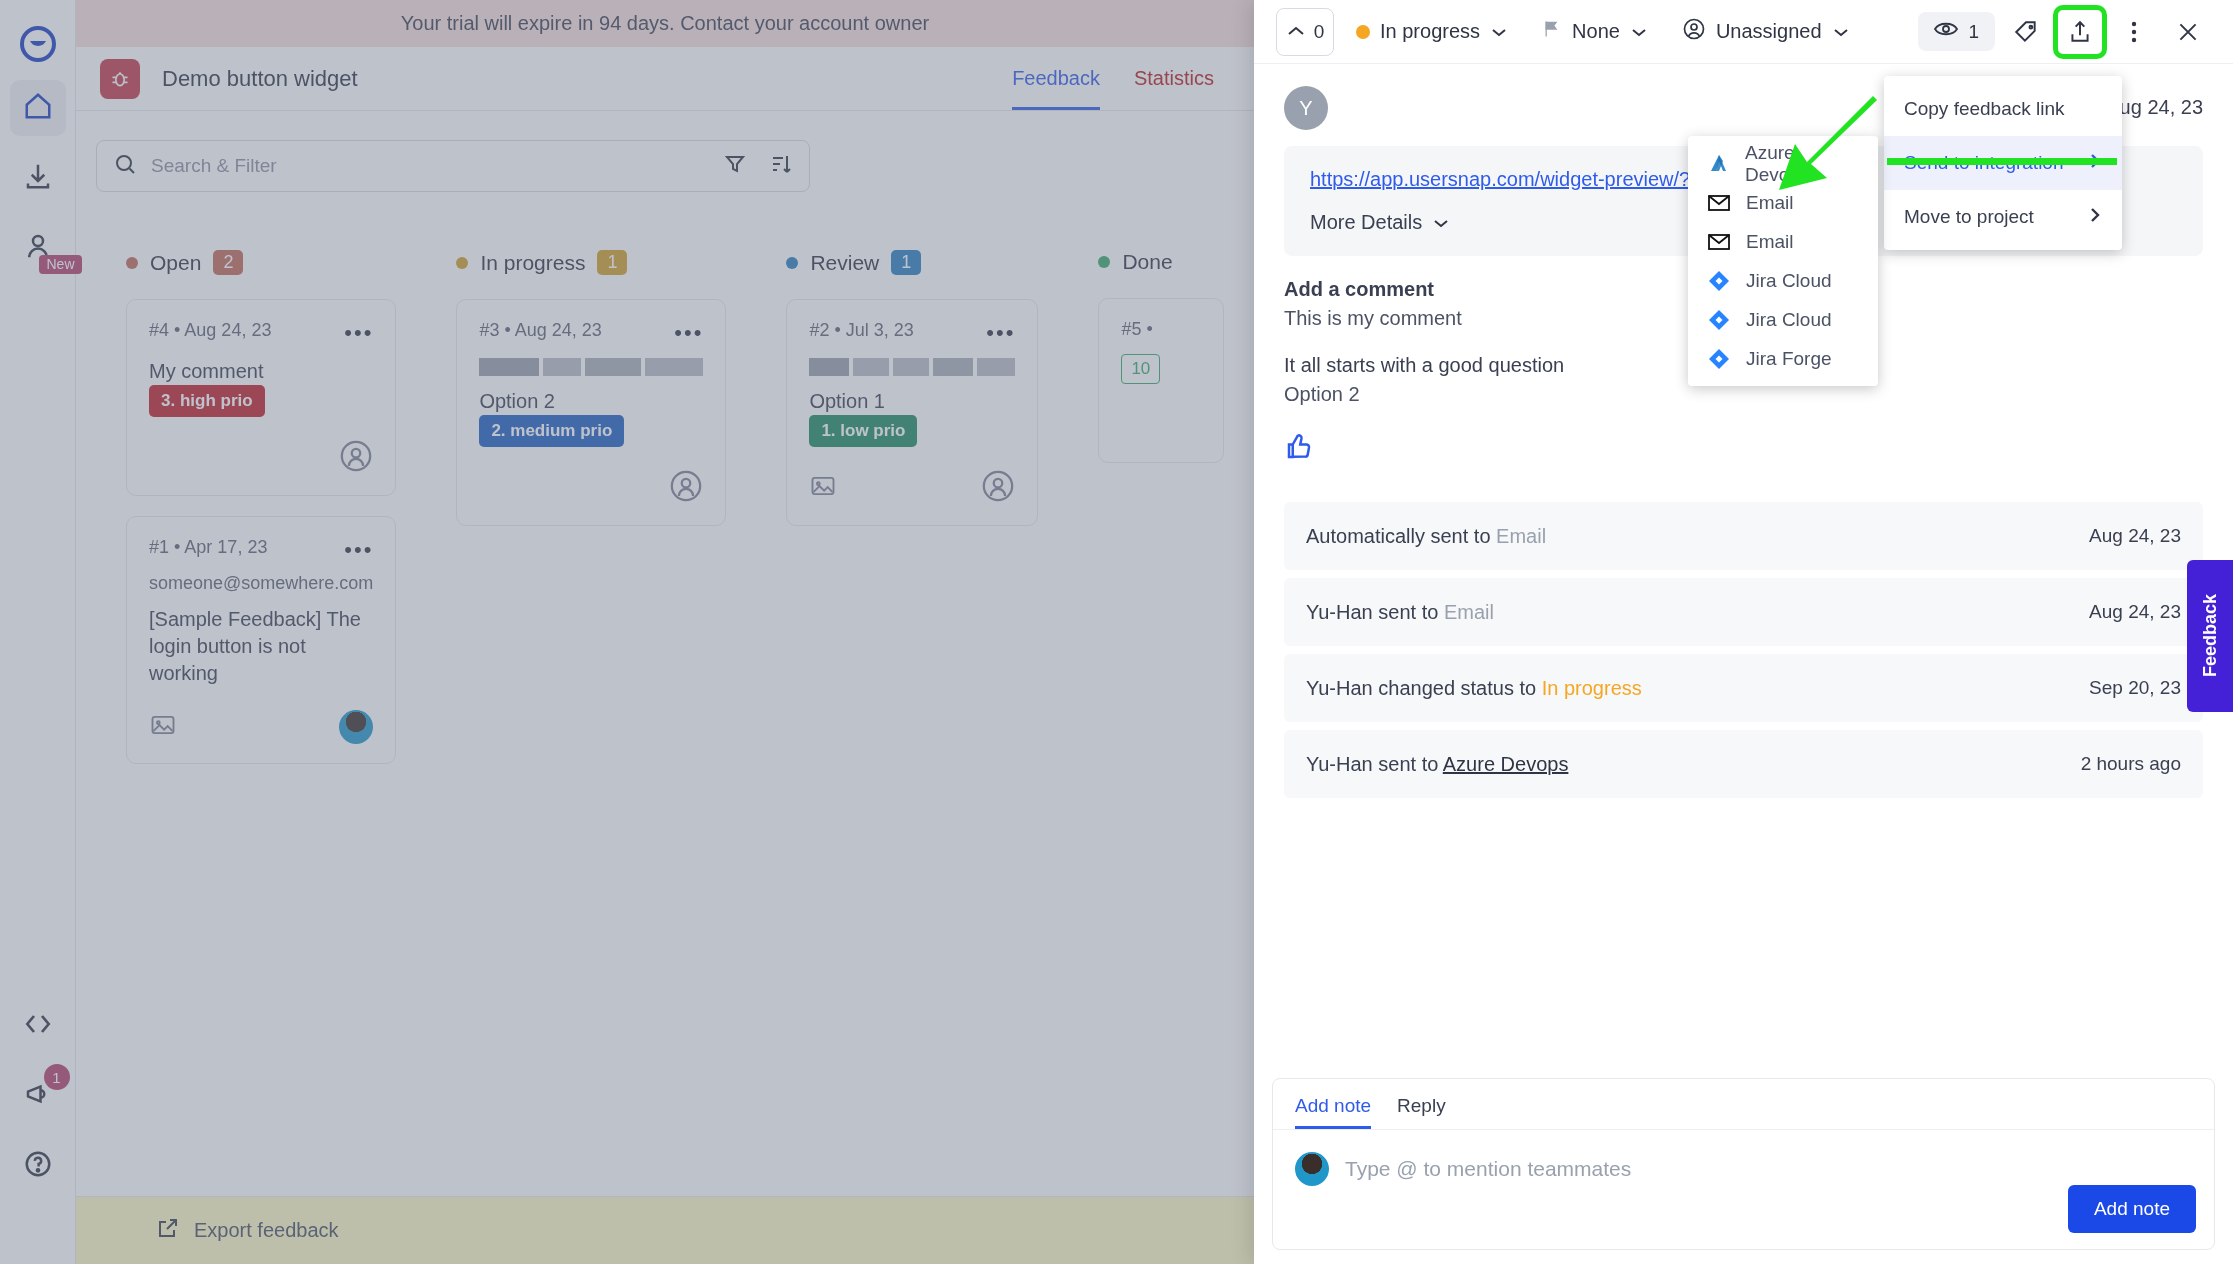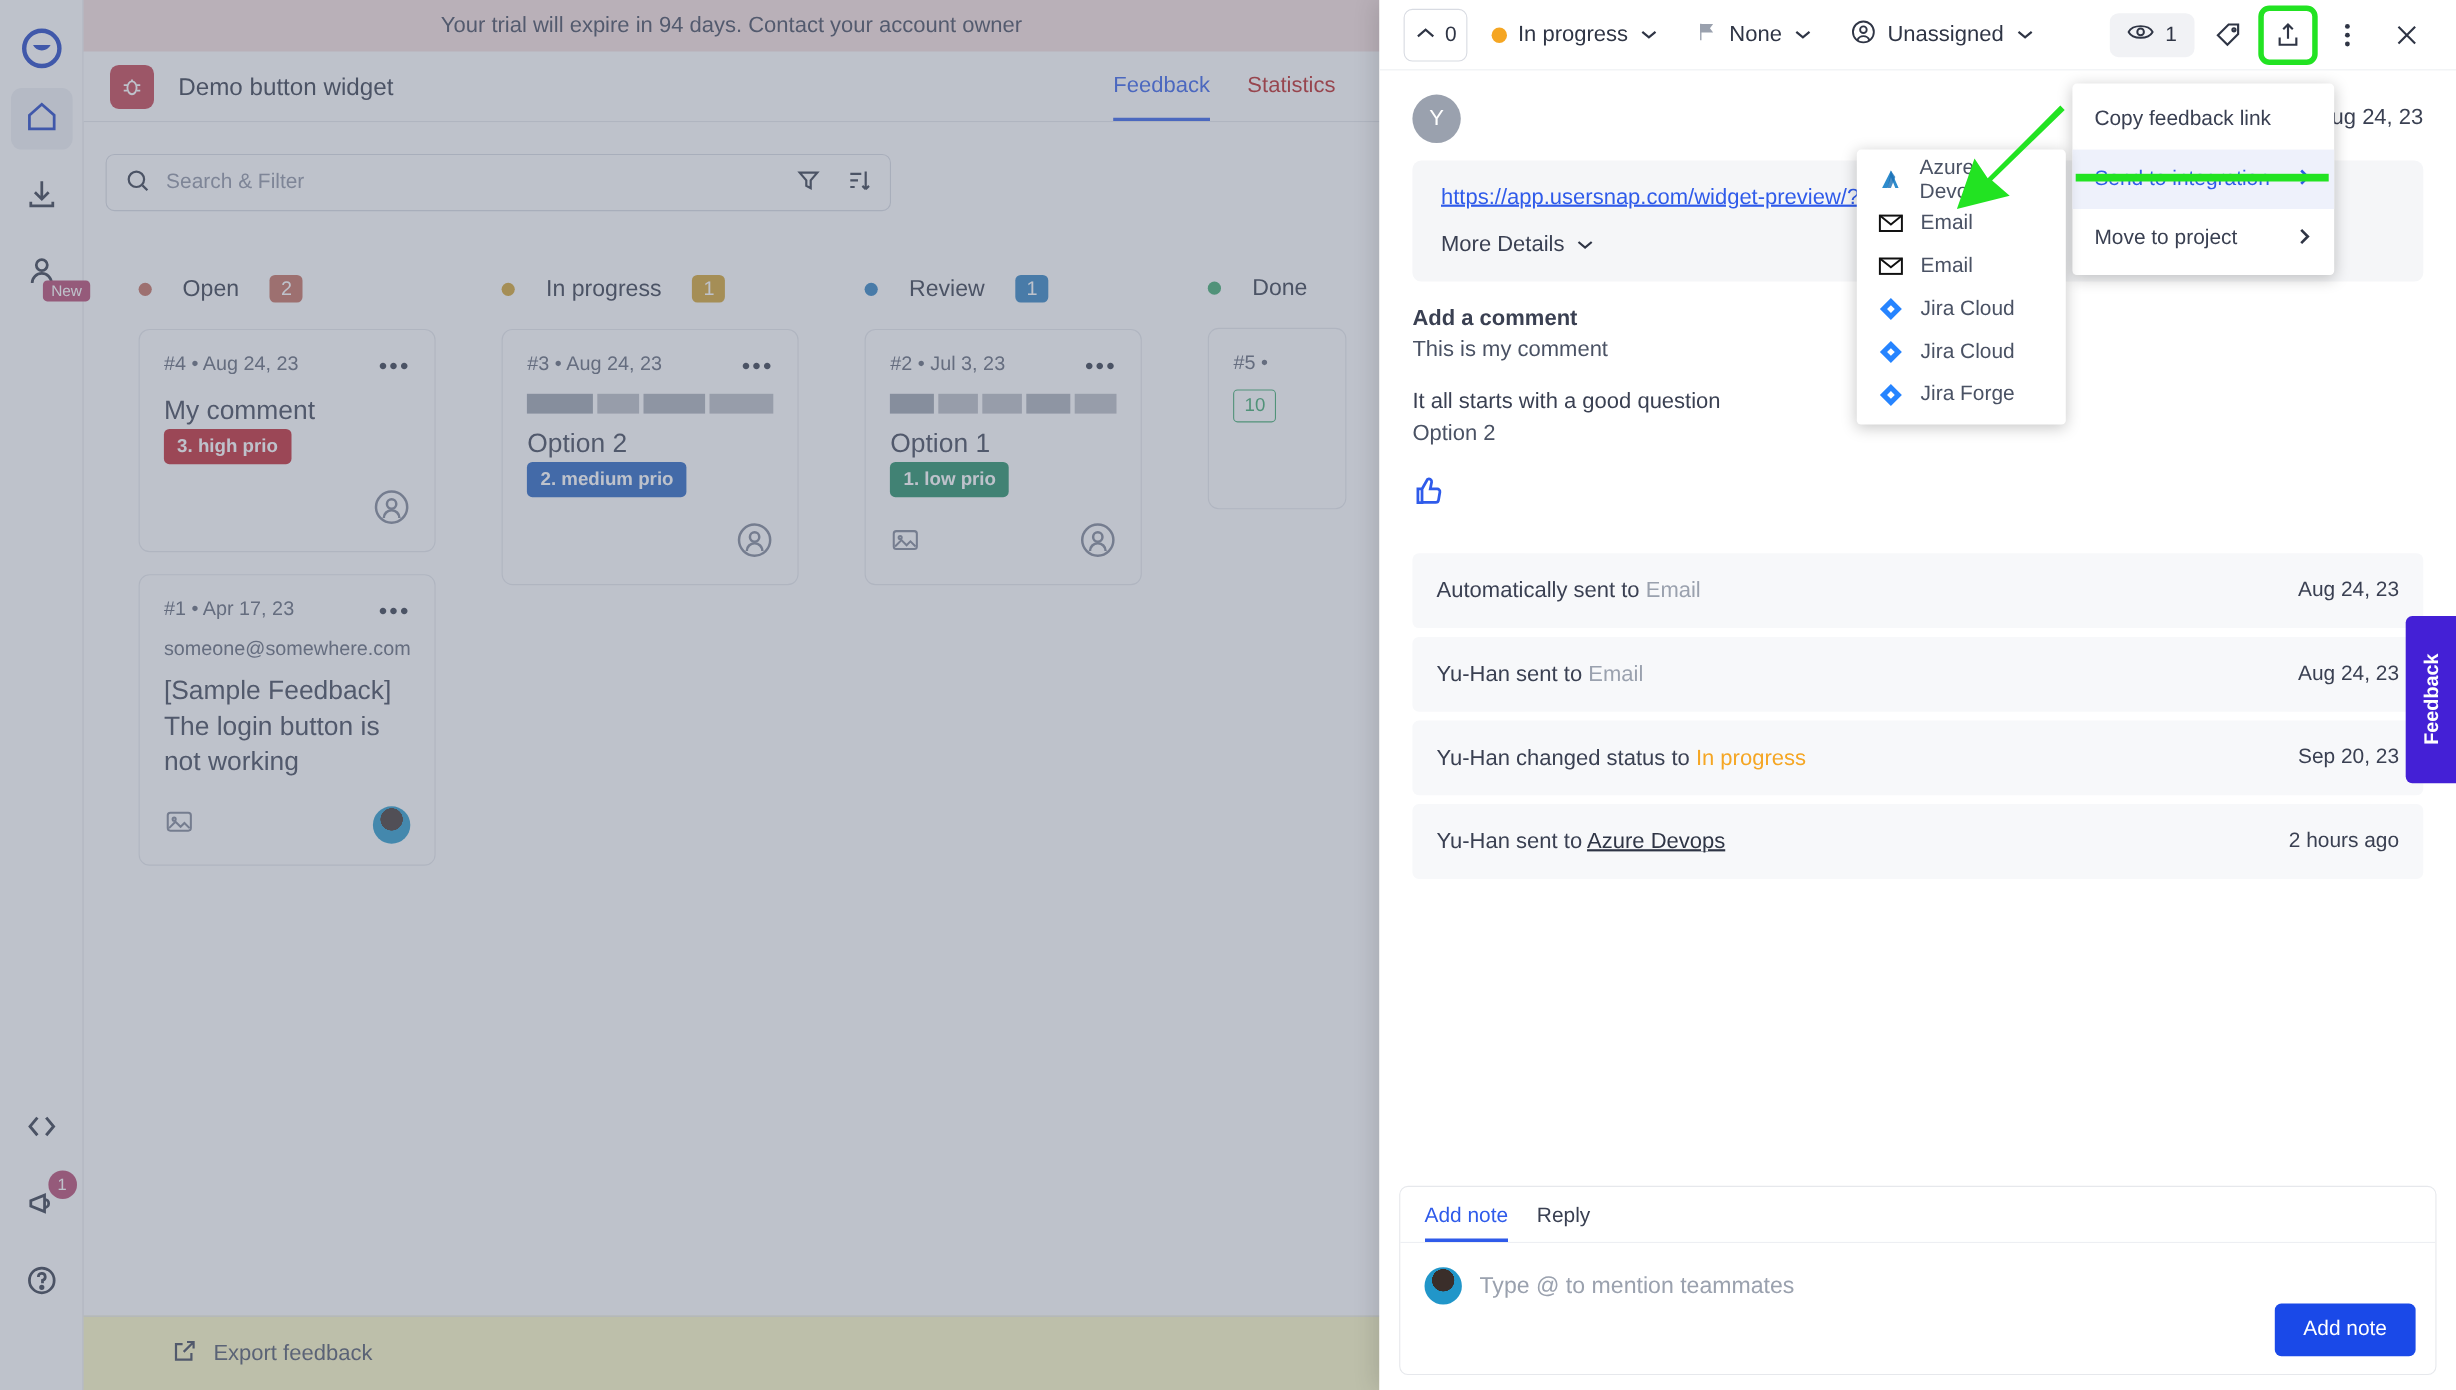--- a/index.html
+++ b/index.html
@@ -49,32 +49,32 @@
   
   .searchbar { position:absolute; left: 96px; top: 140px; width: 714px; height: 52px;
     border: 1px solid #d8dbe2; border-radius: 8px; display:flex; align-items:center; padding: 0 16px; z-index:6; background:#fff;}
   .search-ph { margin-left: 14px; font-size: 19px; color: #8b91a1; flex:1;}
   .search-tools { display:flex; gap:22px; align-items:center;}
 
   
   .board { position:absolute; left: 76px; top: 230px; width: 1178px; height: 990px; z-index: 6; overflow: hidden;}
   .cols { display:flex; gap: 0px; padding-left: 20px;}
   .col { width: 365px; padding: 20px 30px 0 30px; }
-  .col-head { display:flex; align-items:center; gap: 28px; margin-bottom: 24px;}
+  .col-head { display:flex; align-items:center; gap: 12px; margin-bottom: 24px;}
   .dot { width: 12px; height: 12px; border-radius: 50%; }
   .col-name { font-size: 21px; color:#2f3545; }
   .col-count { font-size: 18px; color:#fff; padding: 2px 10px; border-radius: 5px; }
   .card { background: #fff; border: 1px solid #e6e8ec; border-radius: 10px; padding: 20px 22px 18px 22px; margin-bottom: 20px;}
   .card-top { display:flex; justify-content: space-between; }
   .card-meta { font-size: 18px; color:#5d6475; }
   .dots3 { letter-spacing: 2px; font-size: 22px; color:#2f3545; }
   .redact { height: 18px; margin: 12px 0 6px 0; display:flex; gap: 4px;}
   .redact i { display:block; height:100%; background:#b9bcc4;}
   .card-email { font-size: 18px; color:#5d6475; margin-top: 10px;}
-  .card-title { font-size: 24px; color:#3a4052; margin-top: 12px; line-height: 1.35;}
+  .card-title { font-size: 20px; color:#3a4052; margin-top: 12px; line-height: 1.35;}
   .prio { display:inline-block; color:#fff; font-size: 17px; font-weight: bold; padding: 6px 12px; border-radius: 5px; }
   .card-foot { display:flex; align-items:center; justify-content: space-between; margin-top: 22px; min-height: 36px;}
   .avatar-img { width: 34px; height: 34px; border-radius: 50%;
     background: radial-gradient(circle at 50% 35%, #3a2e2a 0 36%, #2196c9 37% 100%); }
 
   
   .export { position:absolute; left: 76px; top: 1196px; width: 1178px; height: 68px;
     border-top: 1px solid #e6e8ec; display:flex; align-items:center; gap: 14px; padding-left: 80px;
     font-size: 20px; color:#4a5264; background:#fef9c3; z-index:6;}
 

